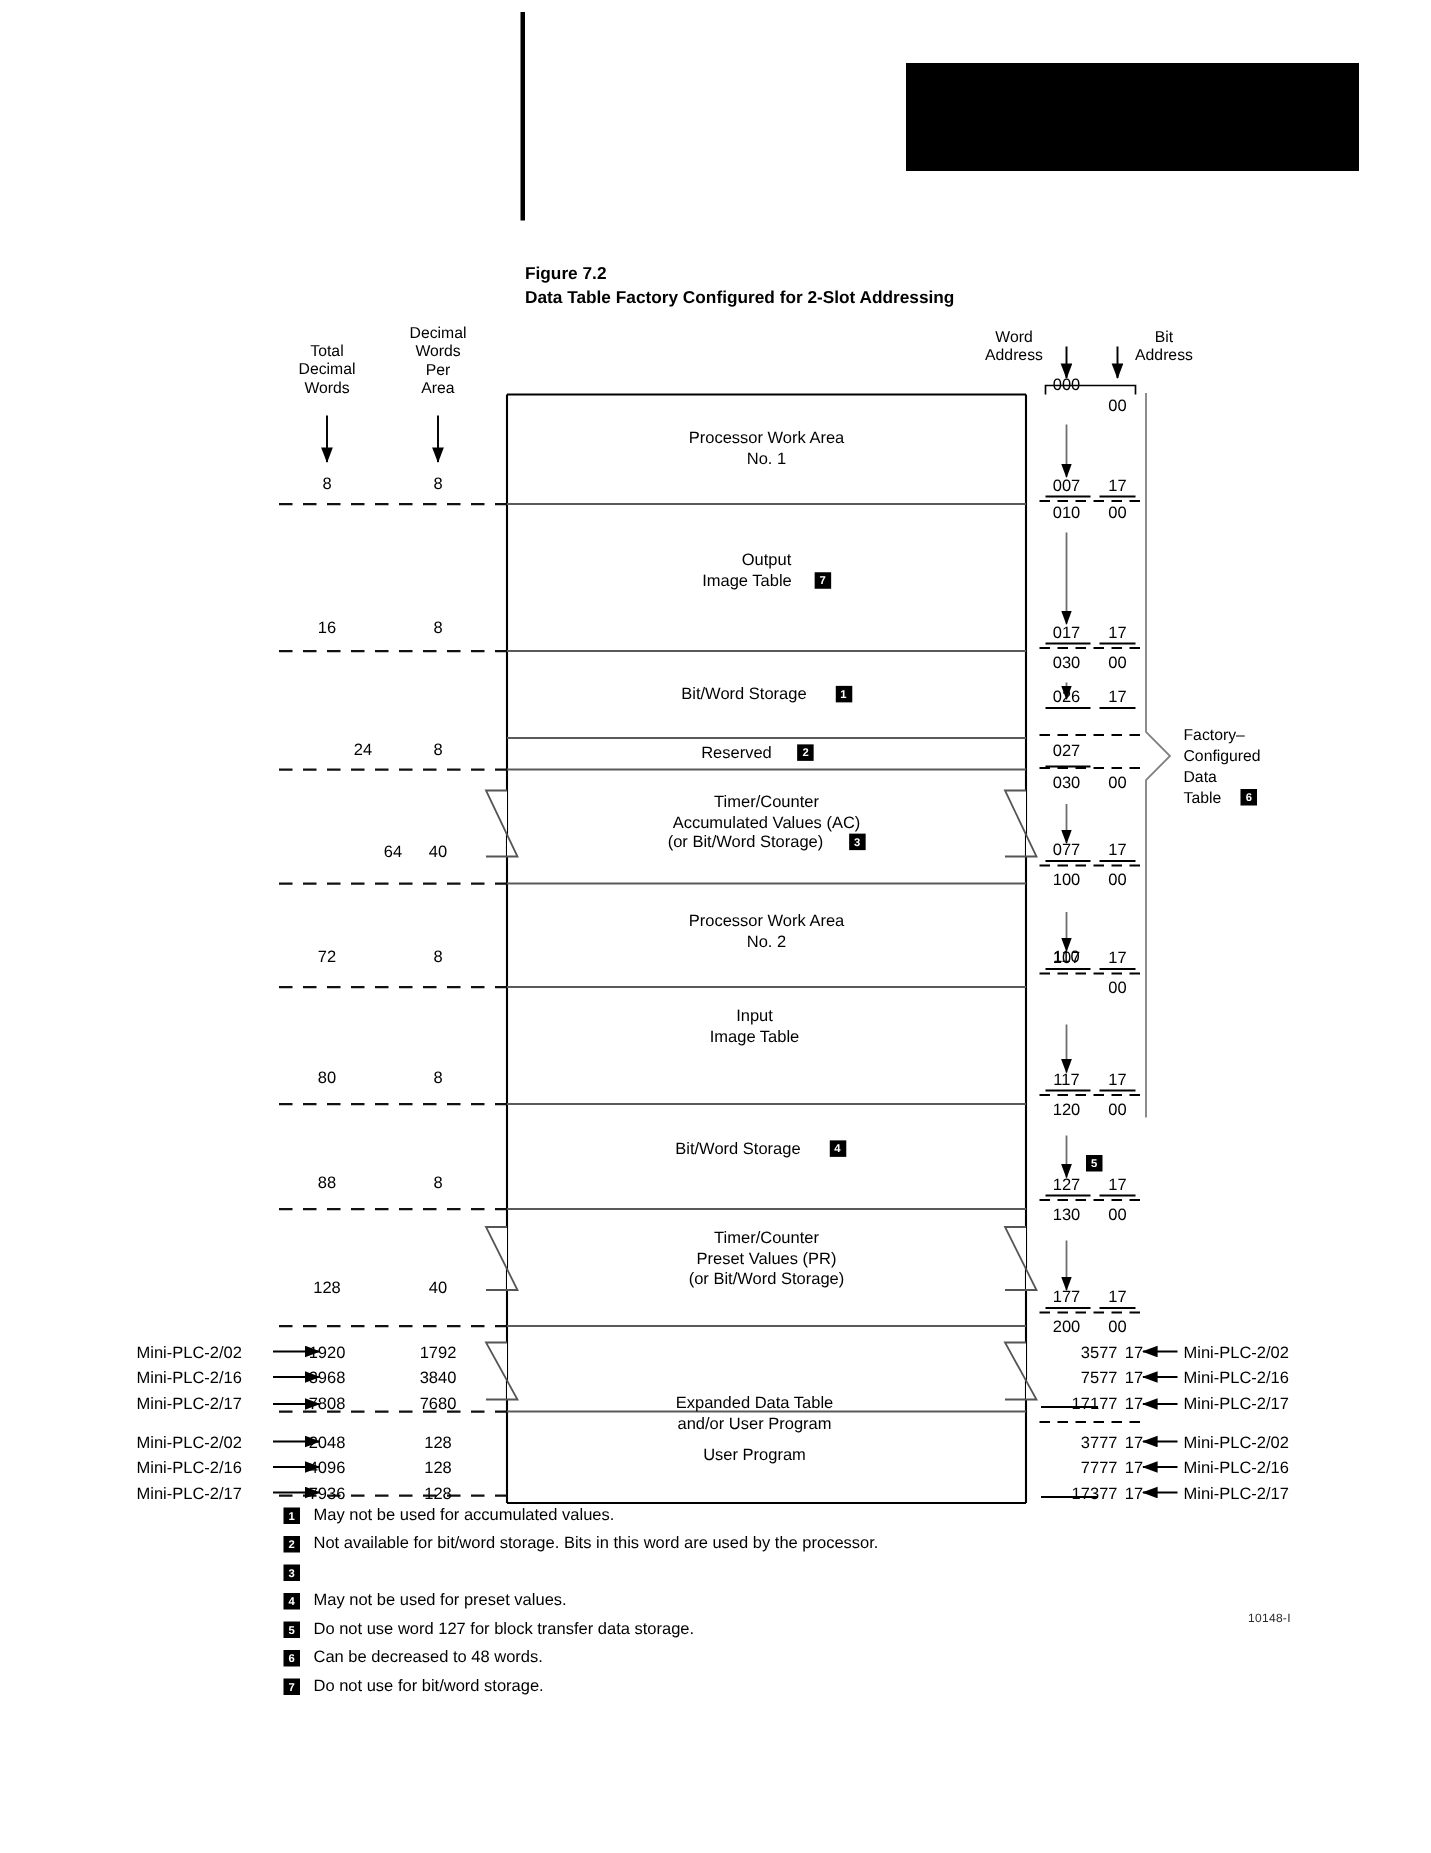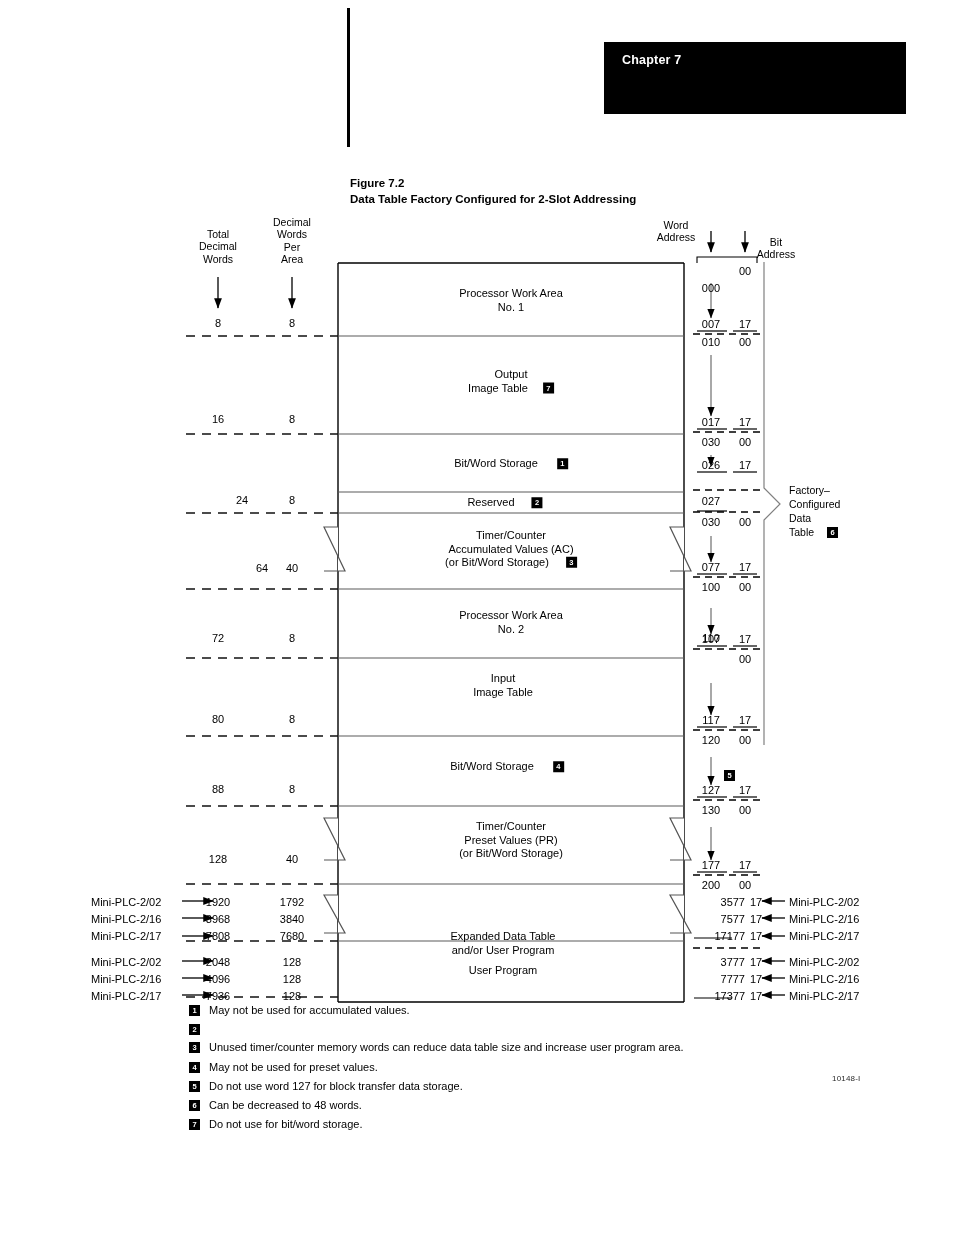--- a/index.html
+++ b/index.html
@@ -79,21 +79,20 @@
   .plcgrp { position: absolute; font-size: 11px; line-height: 17.2px; white-space: nowrap; }
   .plcgrp.left { text-align: left; }
   .plcgrp.right { text-align: left; }
 </style>
 </head>
 <body>
 
 <div id="page-rule"></div>
 
 <div id="header-bar">
-  <div class="chapter">Chapter 7</div>
 </div>
 
 <div id="fig-title">
   <div>Figure 7.2</div>
   <div>Data Table Factory Configured for 2-Slot Addressing</div>
 </div>
 
 <div id="doc-id">10148-I</div>
 
 <div id="figure">
@@ -265,21 +264,21 @@
     <div>Words</div>
     <div>Per</div>
     <div>Area</div>
   </div>
 
   <div class="lbl colhead ctr" style="left:676px; top:219px;">
     <div>Word</div>
     <div>Address</div>
   </div>
 
-  <div class="lbl colhead ctr" style="left:776px; top:219px;margin-top:17px;">
+  <div class="lbl colhead ctr" style="left:776px; top:219px;">
     <div>Bit</div>
     <div>Address</div>
   </div>
 
   <div class="rowcap" style="left:511px; top:300px;">
     <div>Processor Work Area</div>
     <div>No. 1</div>
   </div>
 
   <div class="rowcap" style="left:511px; top:381px;">
@@ -356,21 +355,21 @@
 
   <div class="num" style="left:218px; top:713px;">80</div>
   <div class="num" style="left:292px; top:713px;">8</div>
 
   <div class="num" style="left:218px; top:783px;">88</div>
   <div class="num" style="left:292px; top:783px;">8</div>
 
   <div class="num" style="left:218px; top:853px;">128</div>
   <div class="num" style="left:292px; top:853px;">40</div>
 
-  <div class="num" style="left:711px; top:282px;">000</div>
+  <div class="num" style="left:711px; top:251px;">000</div>
   <div class="num" style="left:745px; top:265px;">00</div>
   <div class="num" style="left:711px; top:318px;">007</div>
   <div class="num" style="left:745px; top:318px;">17</div>
 
   <div class="num" style="left:711px; top:336px;">010</div>
   <div class="num" style="left:745px; top:336px;">00</div>
   <div class="num" style="left:711px; top:416px;">017</div>
   <div class="num" style="left:745px; top:416px;">17</div>
 
   <div class="num" style="left:711px; top:436px;">030</div>
@@ -483,24 +482,24 @@
     <div>Mini-PLC-2/17</div>
   </div>
 
   <div id="footnotes">
     <div class="row">
       <span class="fn">1</span>
       <span class="txt">May not be used for accumulated values.</span>
     </div>
     <div class="row">
       <span class="fn">2</span>
+      <span class="txt">Not available for bit/word storage.  Bits in this word are used by the processor.</span>
     </div>
     <div class="row">
       <span class="fn">3</span>
-      <span class="txt">Unused timer/counter memory words can reduce data table size and increase user program area.</span>
     </div>
     <div class="row">
       <span class="fn">4</span>
       <span class="txt">May not be used for preset values.</span>
     </div>
     <div class="row">
       <span class="fn">5</span>
       <span class="txt">Do not use word 127 for block transfer data storage.</span>
     </div>
     <div class="row">

